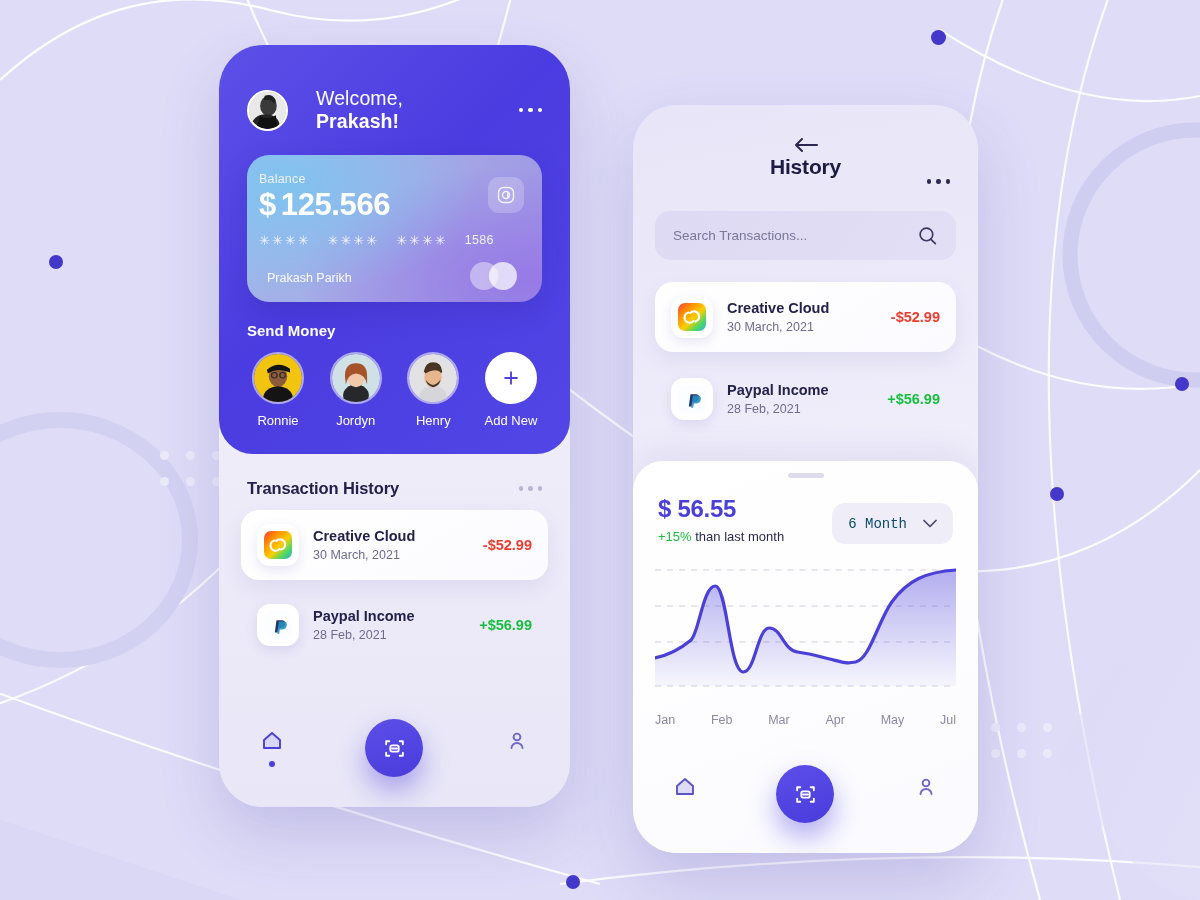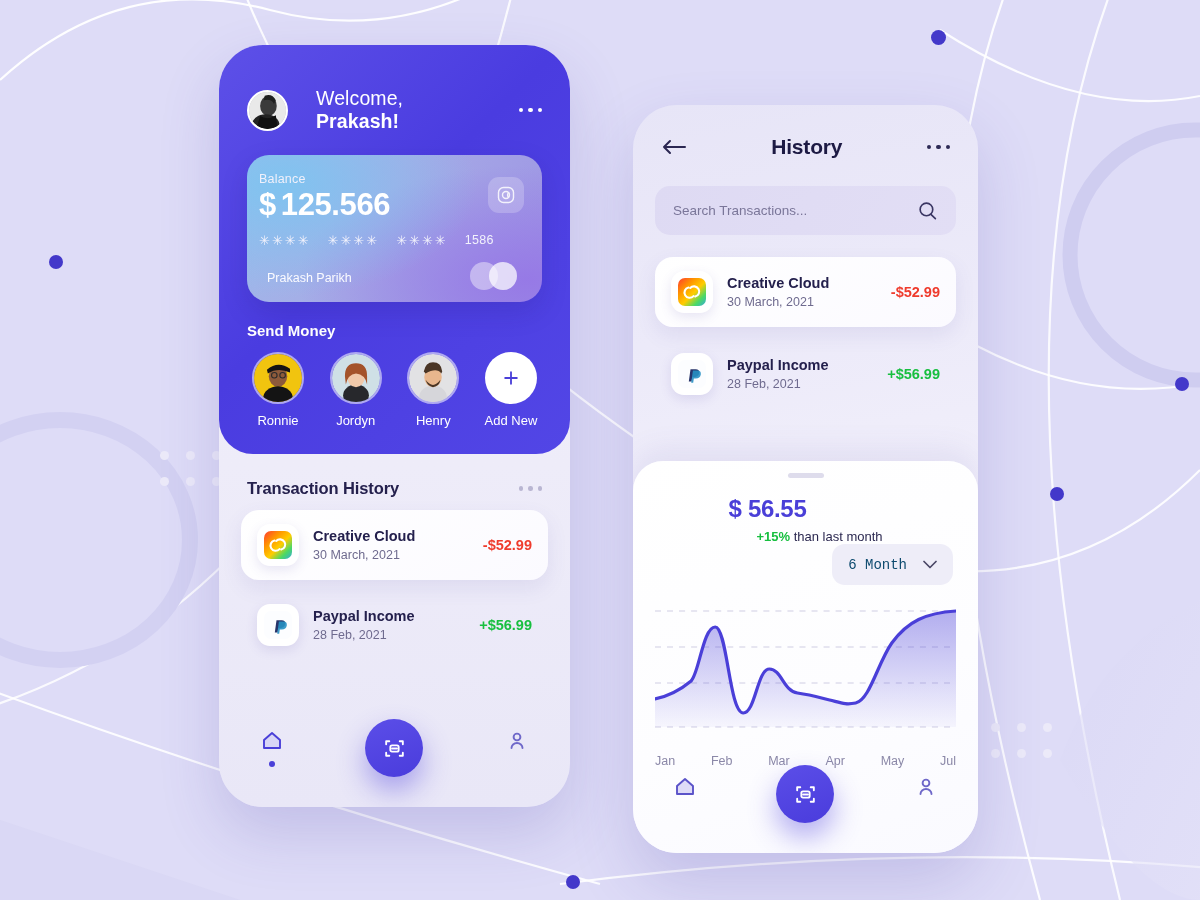--- a/index.html
+++ b/index.html
@@ -159,21 +159,21 @@
   }
   .fab svg { width: 25px; height: 25px; }
 
   
   #phone-right {
     left: 633px; top: 105px; width: 345px; height: 748px;
     background: linear-gradient(170deg,#e7e5f7 0%, #eceaf9 30%, #f2f0fb 60%, #f5f4fc 100%);
     box-shadow: 0 28px 64px rgba(80,70,170,.20);
   }
   .r-head {
-    display: flex; align-items: center; padding: 30px 28px 0;
+    display: flex; align-items: center; padding: 30px 28px 0; flex-direction: column;
   }
   .back-btn svg { width: 26px; height: 20px; display:block; }
   .r-title {
     flex: 1; text-align: center; font-size: 21px; font-weight: 700;
     color: #1d1a44; letter-spacing: -.2px;
   }
   .search {
     margin: 27px 22px 0; height: 49px; border-radius: 15px;
     background: linear-gradient(120deg,#dedaf3 0%, #e2def5 100%);
     display: flex; align-items: center; padding: 0 18px;
@@ -187,27 +187,27 @@
     position: absolute; left: 0; right: 0; bottom: 0; height: 392px;
     background: linear-gradient(160deg,#ffffff 0%, #fdfdff 60%, #fafaff 100%);
     border-top-left-radius: 30px; border-top-right-radius: 30px;
     box-shadow: 0 -10px 30px rgba(90,80,170,.10);
   }
   .grabber {
     width: 36px; height: 5px; border-radius: 3px; background: #dedcec;
     margin: 12px auto 0;
   }
   .panel-top {
-    display: flex; align-items: center; padding: 17px 25px 0; flex-direction: column;
+    display: flex; align-items: flex-end; padding: 17px 25px 0;
   }
   .stat-amount {
     font-size: 24px; font-weight: 700; color: #4a3fd8; letter-spacing: -.3px;
   }
   .stat-sub { font-size: 13px; color: #2b2850; margin-top: 6px; }
-  .stat-sub b { color: #17bf3f; font-weight: 700; margin-left: 28px; }
+  .stat-sub b { color: #17bf3f; font-weight: 400; }
   .period {
     margin-left: auto; height: 41px; border-radius: 13px;
     background: #eeedf8; display: flex; align-items: center; gap: 16px;
     padding: 0 16px; color: #0c4a6e; font-size: 14px; font-family: Liberation Mono, monospace;
   }
   .period svg { width: 14px; height: 9px; }
 
   .chart-wrap { position: relative; margin: 18px 22px 0; height: 140px; }
   .chart-wrap svg { display: block; width: 100%; height: 100%; }
   .months {

